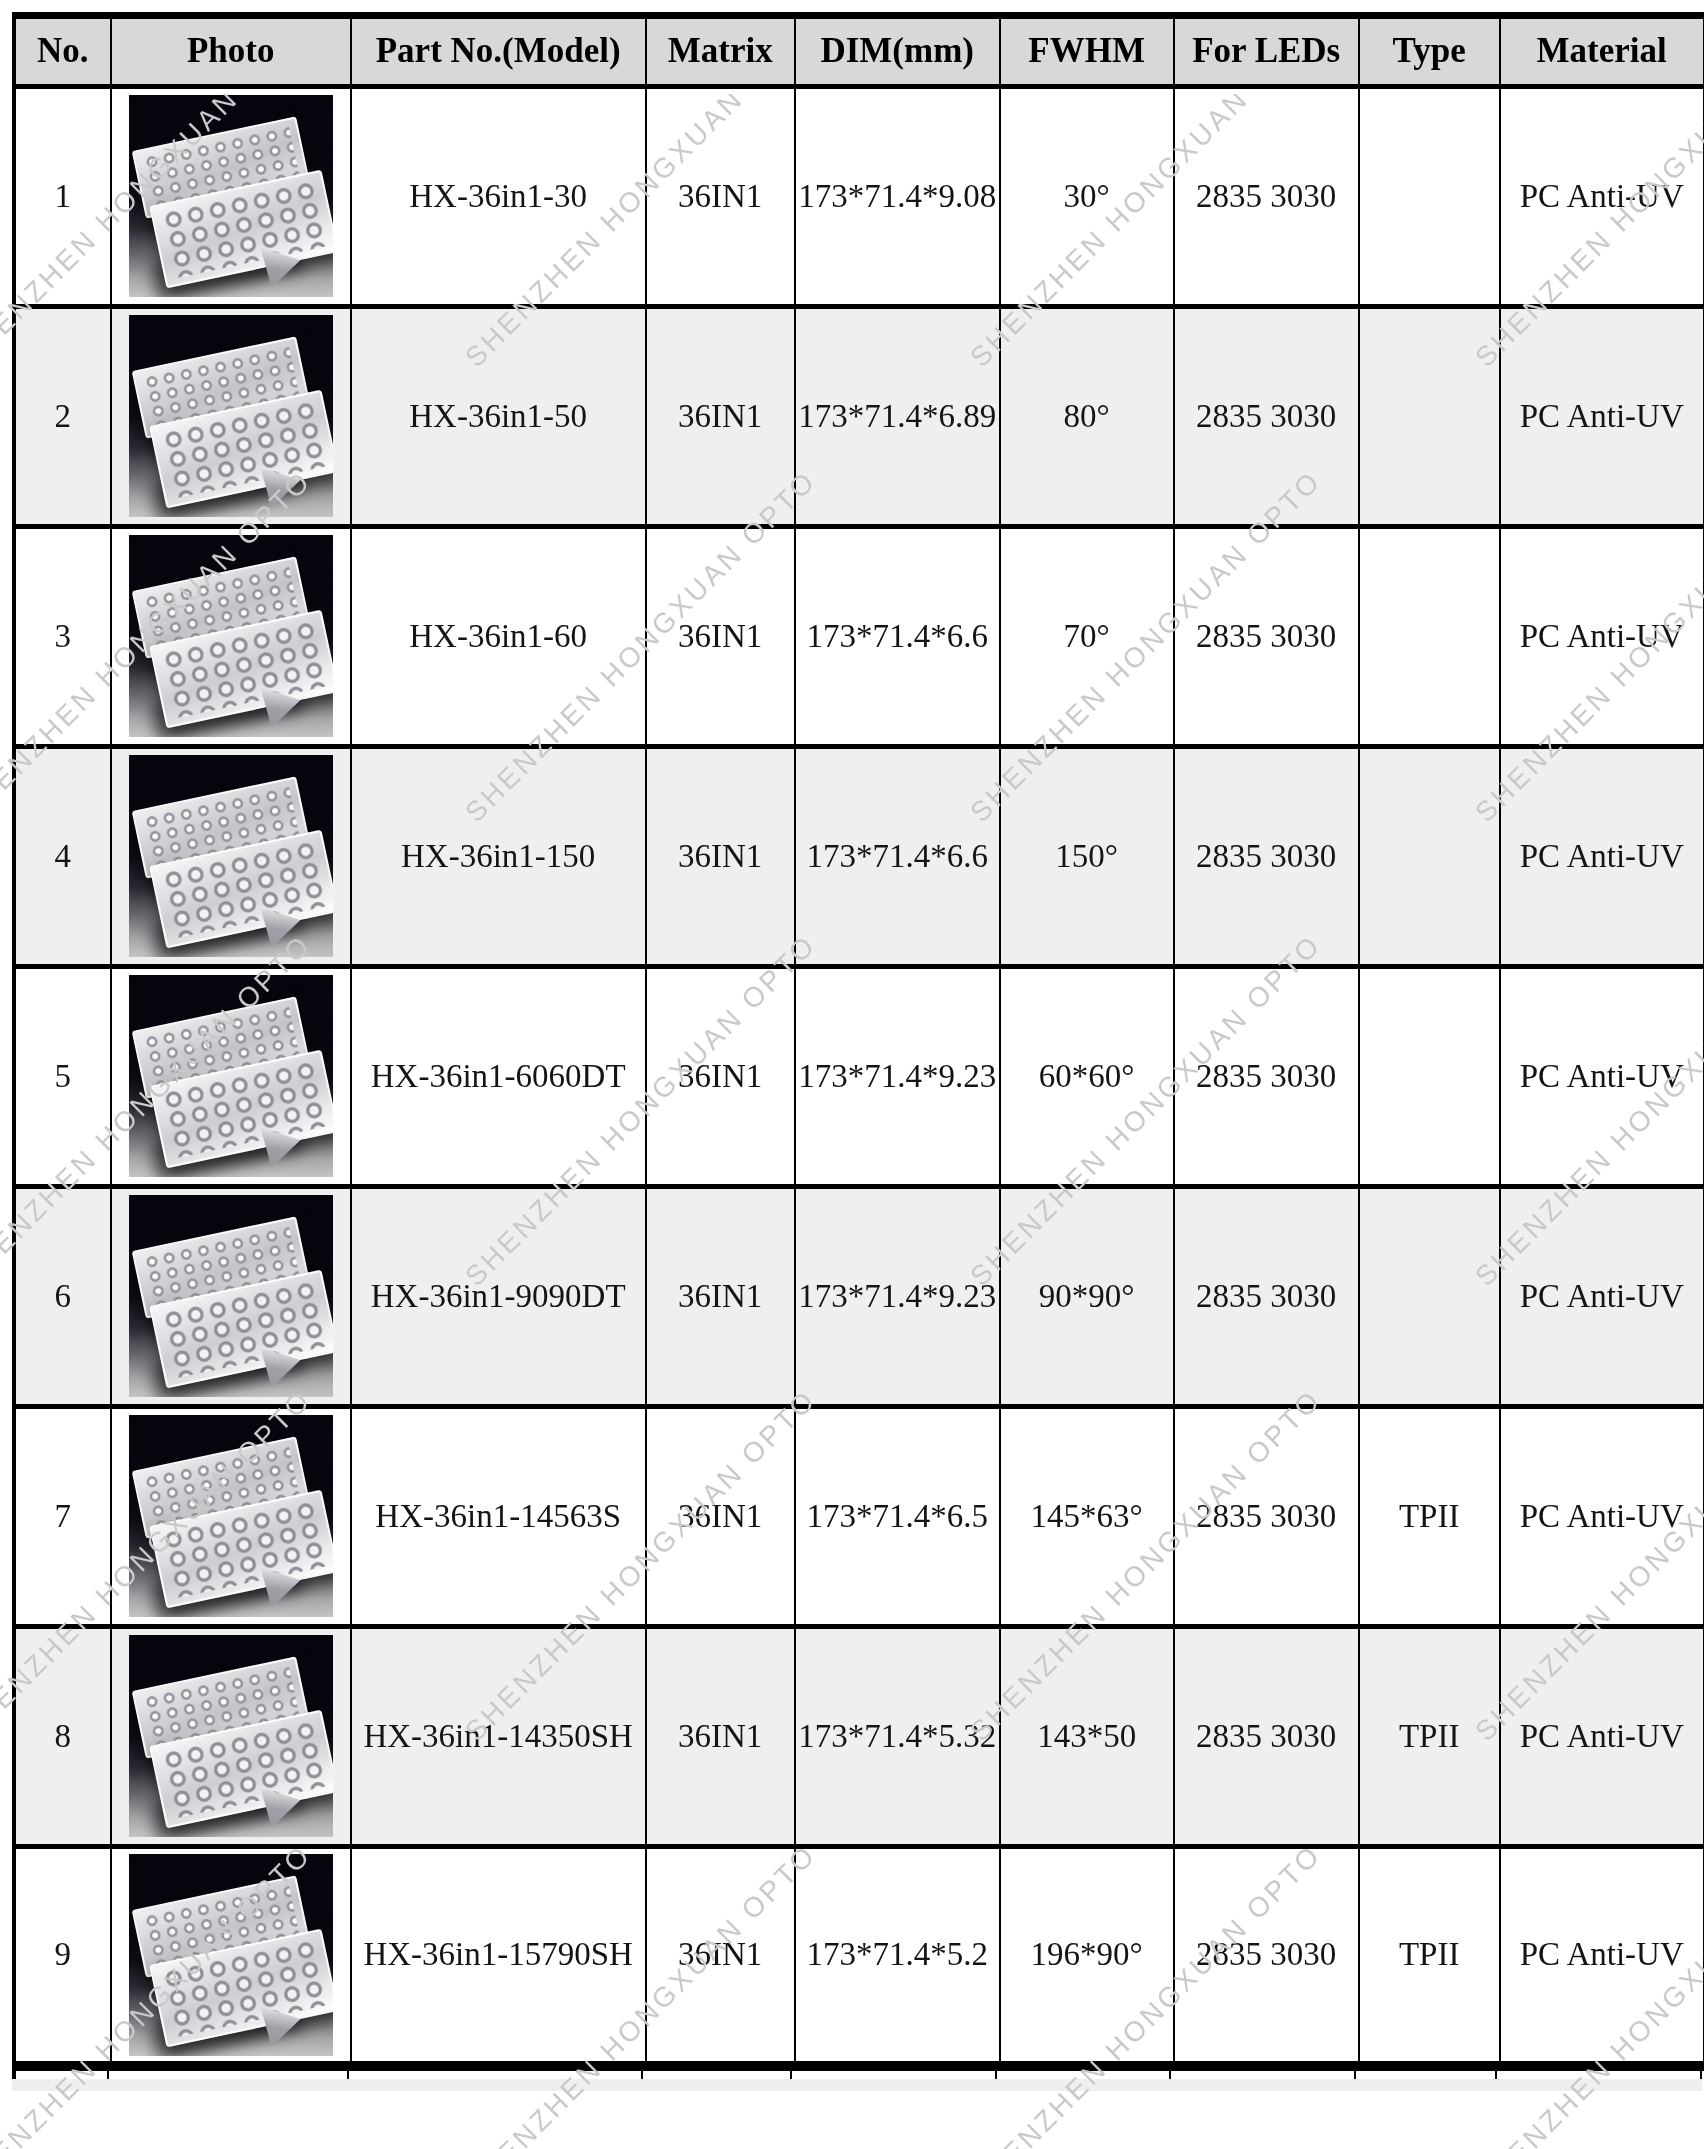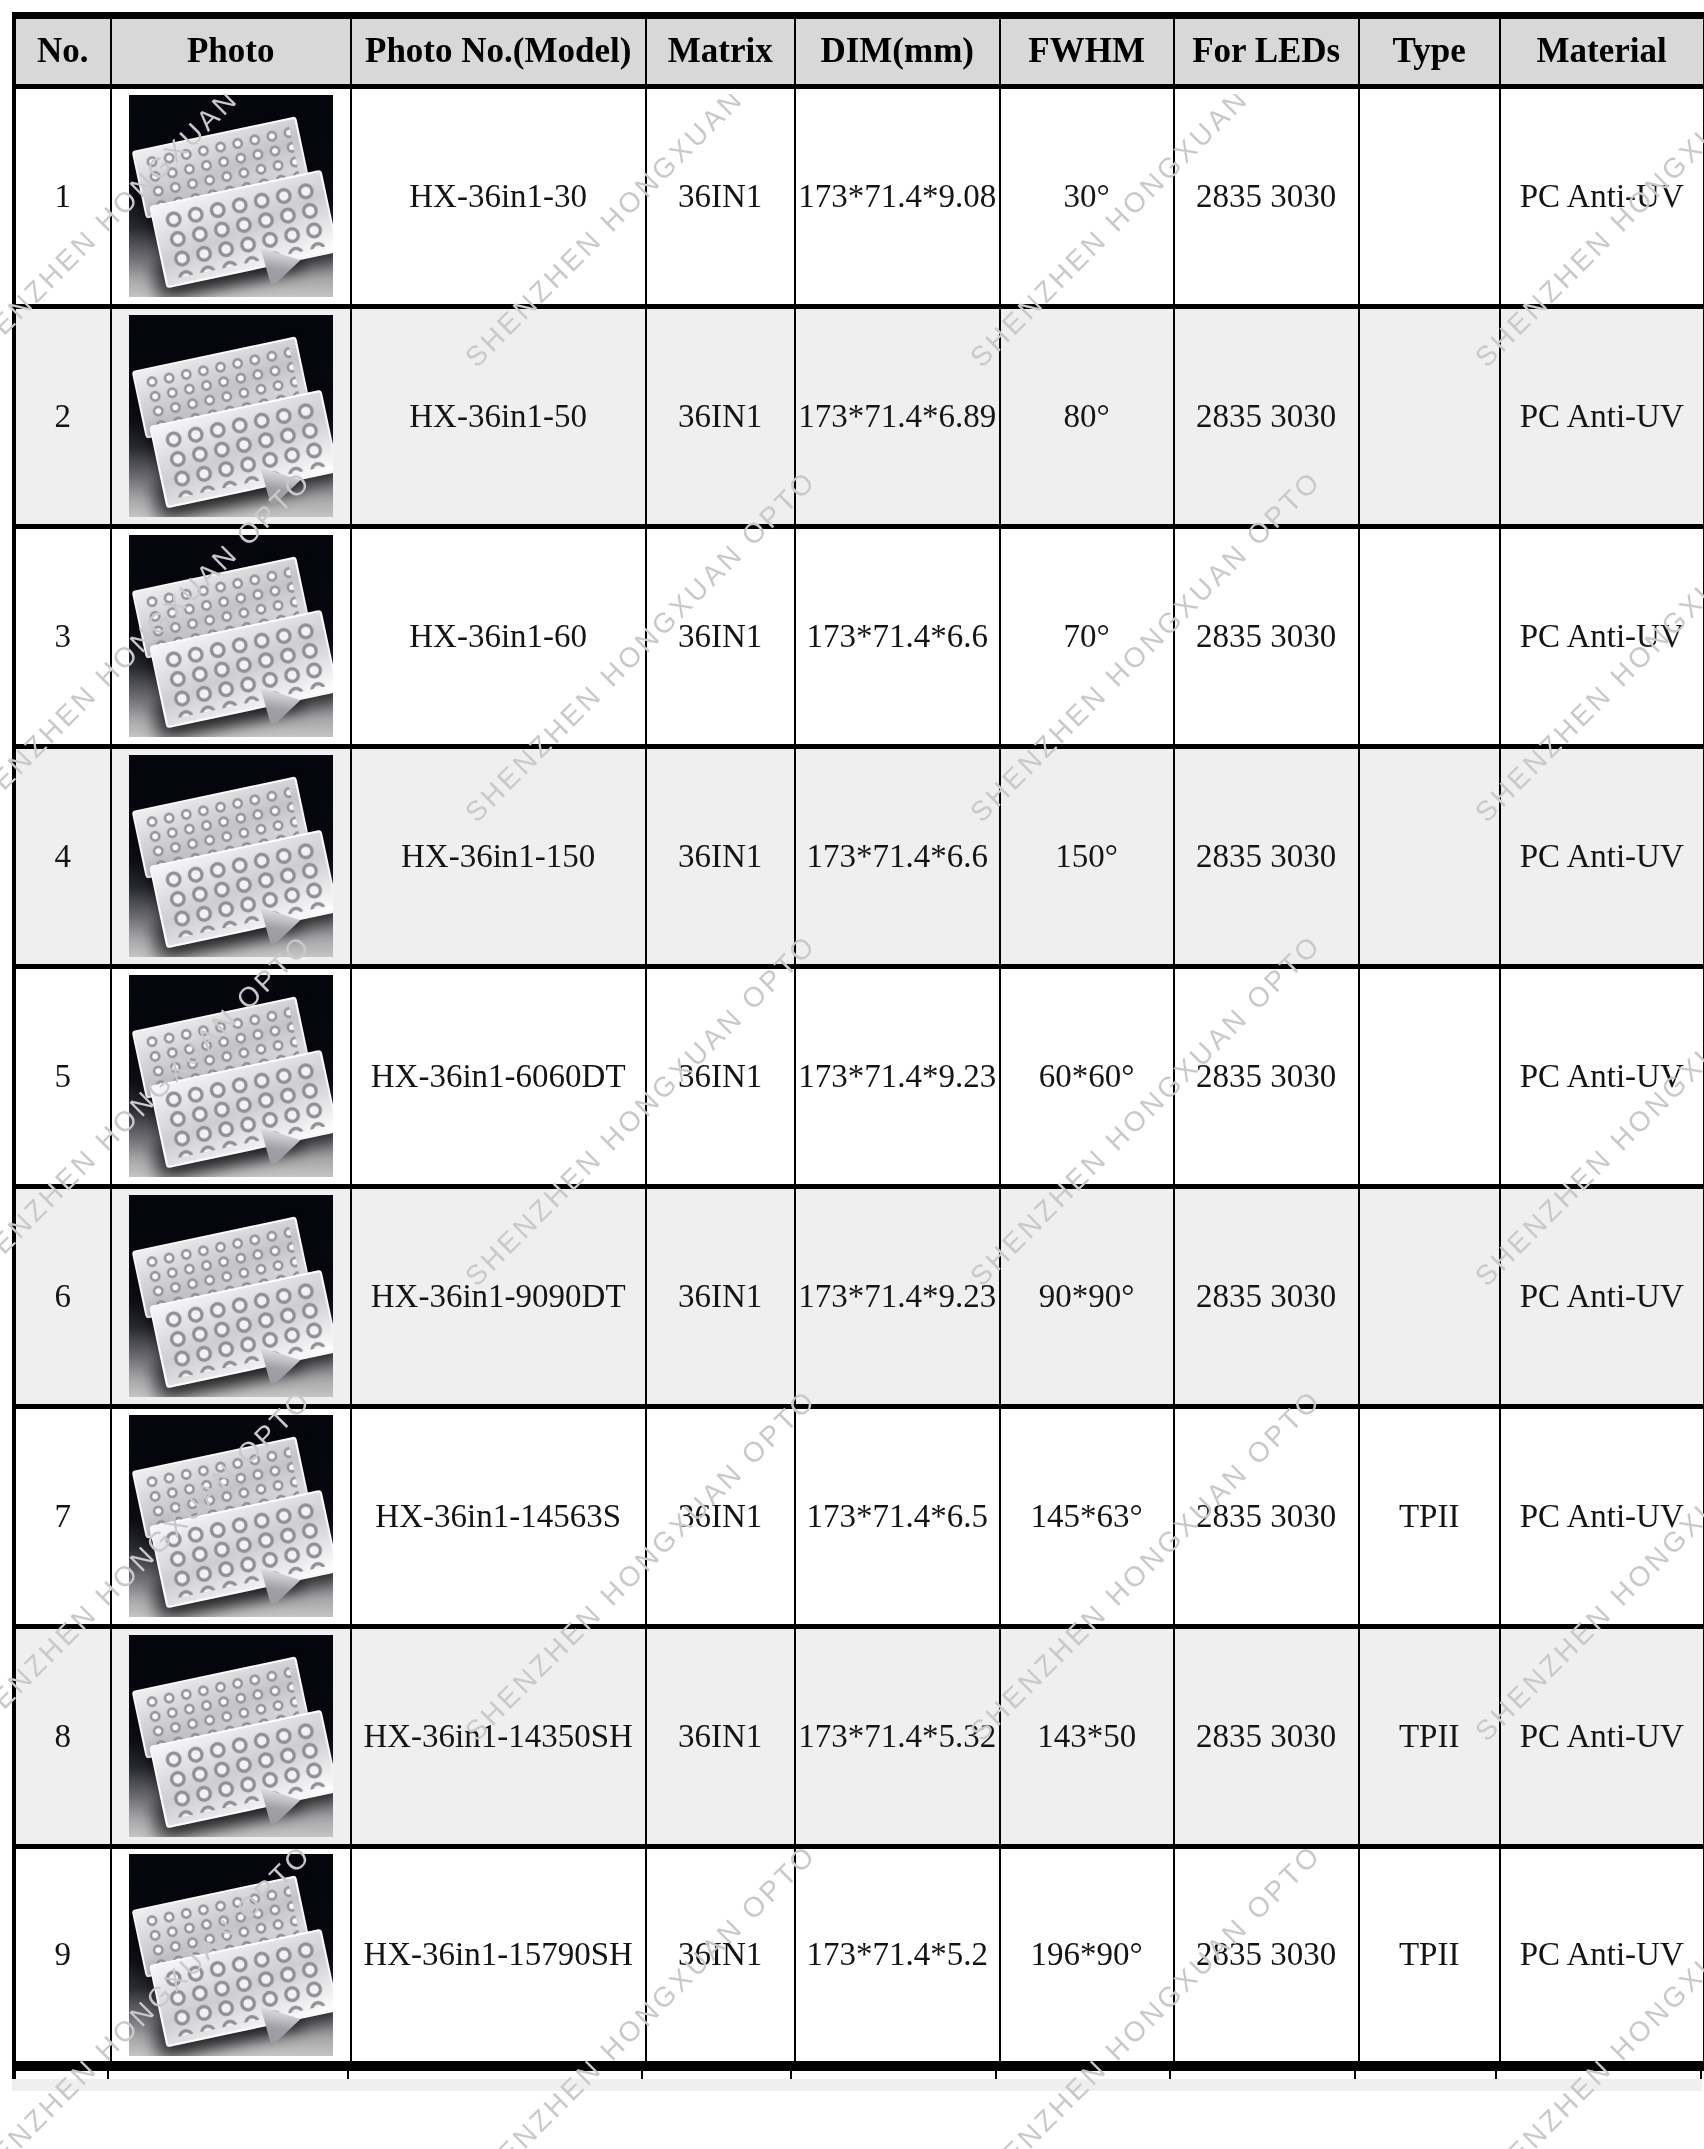--- a/index.html
+++ b/index.html
@@ -96,21 +96,21 @@
         <col style="width:205px">
         <col style="width:174px">
       <col style="width:185px">
         <col style="width:141px">
         <col style="width:205px">
     </colgroup>
     <thead>
       <tr>
         <th>No.</th>
         <th>Photo</th>
-        <th>Photo No.(Model)</th>
+        <th>Part No.(Model)</th>
         <th>Matrix</th>
         <th>DIM(mm)</th>
         <th>FWHM</th>
         <th>For LEDs</th>
         <th>Type</th>
         <th>Material</th>
       </tr>
     </thead>
     <tbody>
 

